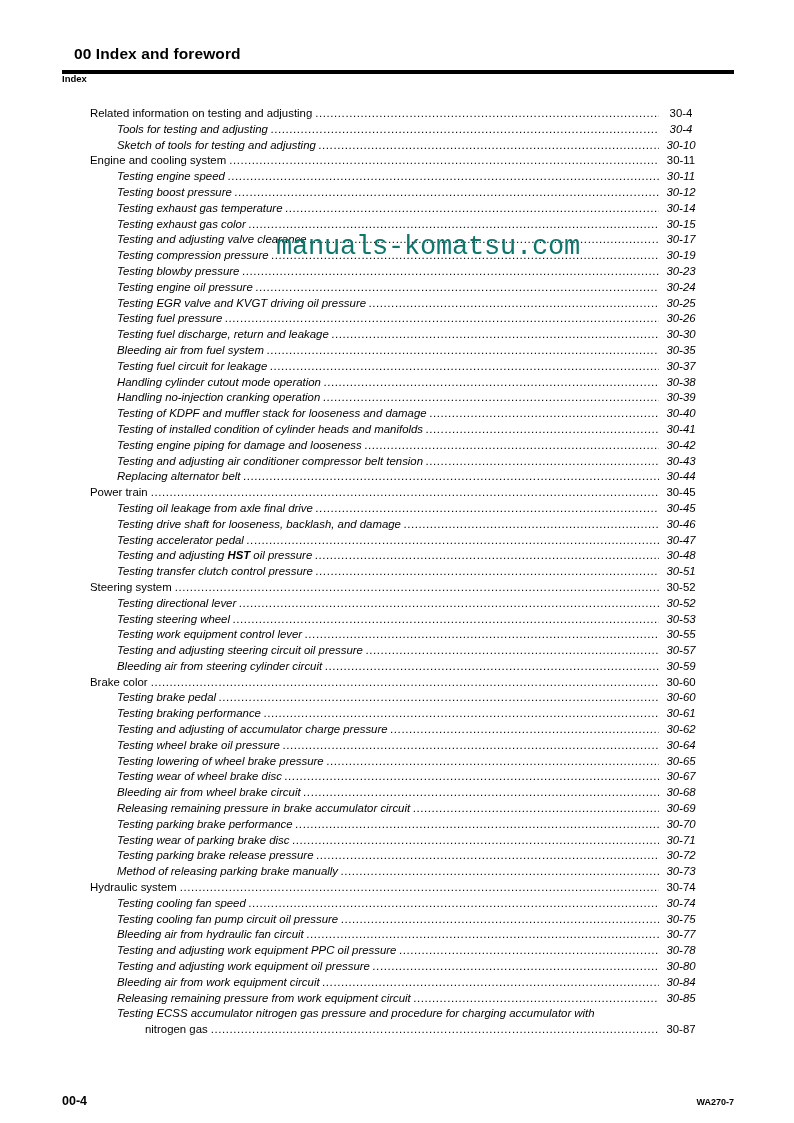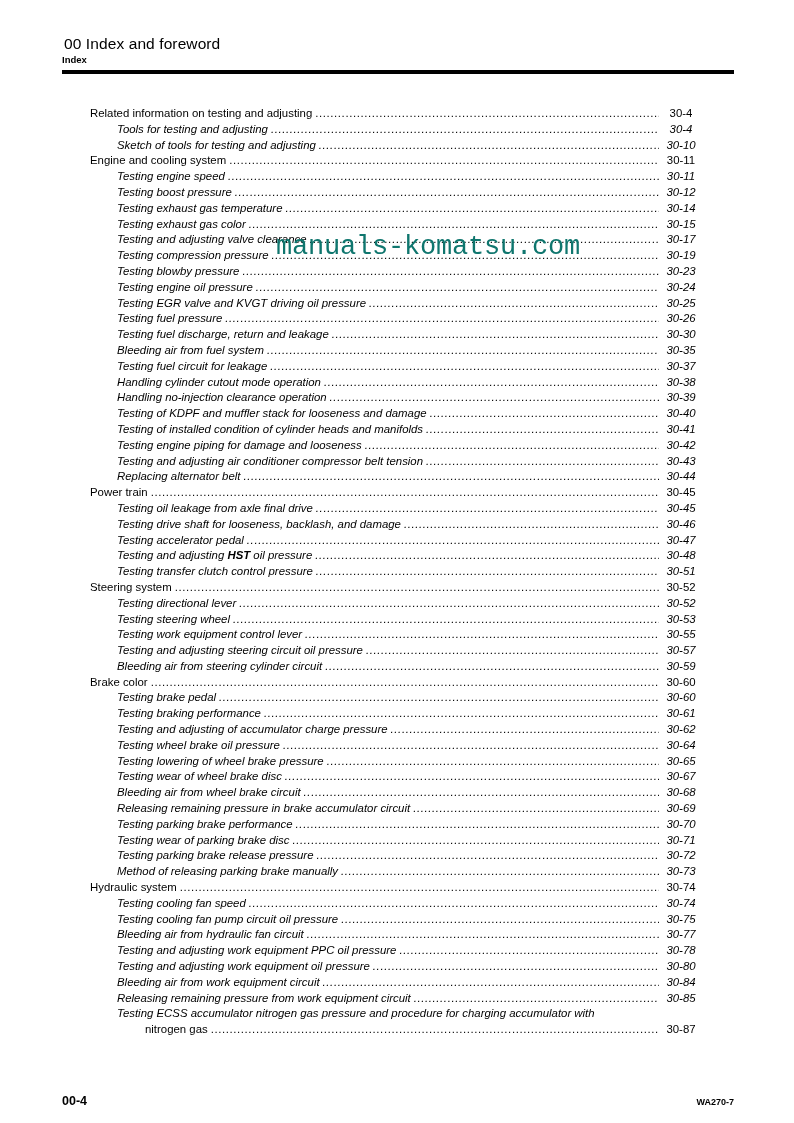--- a/index.html
+++ b/index.html
@@ -22,24 +22,24 @@
 
   
   .header {
     position: absolute;
     left: 62px;
     top: 33px;
     width: 672px;
   }
   .header-title {
     font-size: 15.5px;
-    font-weight: normal;
+    font-weight: bold;
     letter-spacing: 0.1px;
     line-height: 1.1;
-    margin: 2px;
+    margin: 12px;
   }
   .header-sub {
     font-size: 9.5px;
     font-weight: bold;
     margin: 3px 0 0 0;
     line-height: 1.1;
   }
   .header-rule {
     position: absolute;
     left: 62px;
@@ -224,21 +224,21 @@
         <span class="toc-label">Testing fuel circuit for leakage</span>
         <span class="toc-dots"></span>
         <span class="toc-page">30-37</span>
       </div>
       <div class="toc-entry lvl2">
         <span class="toc-label">Handling cylinder cutout mode operation</span>
         <span class="toc-dots"></span>
         <span class="toc-page">30-38</span>
       </div>
       <div class="toc-entry lvl2">
-        <span class="toc-label">Handling no-injection clearance operation</span>
+        <span class="toc-label">Handling no-injection cranking operation</span>
         <span class="toc-dots"></span>
         <span class="toc-page">30-39</span>
       </div>
       <div class="toc-entry lvl2">
         <span class="toc-label">Testing of KDPF and muffler stack for looseness and damage</span>
         <span class="toc-dots"></span>
         <span class="toc-page">30-40</span>
       </div>
       <div class="toc-entry lvl2">
         <span class="toc-label">Testing of installed condition of cylinder heads and manifolds</span>

